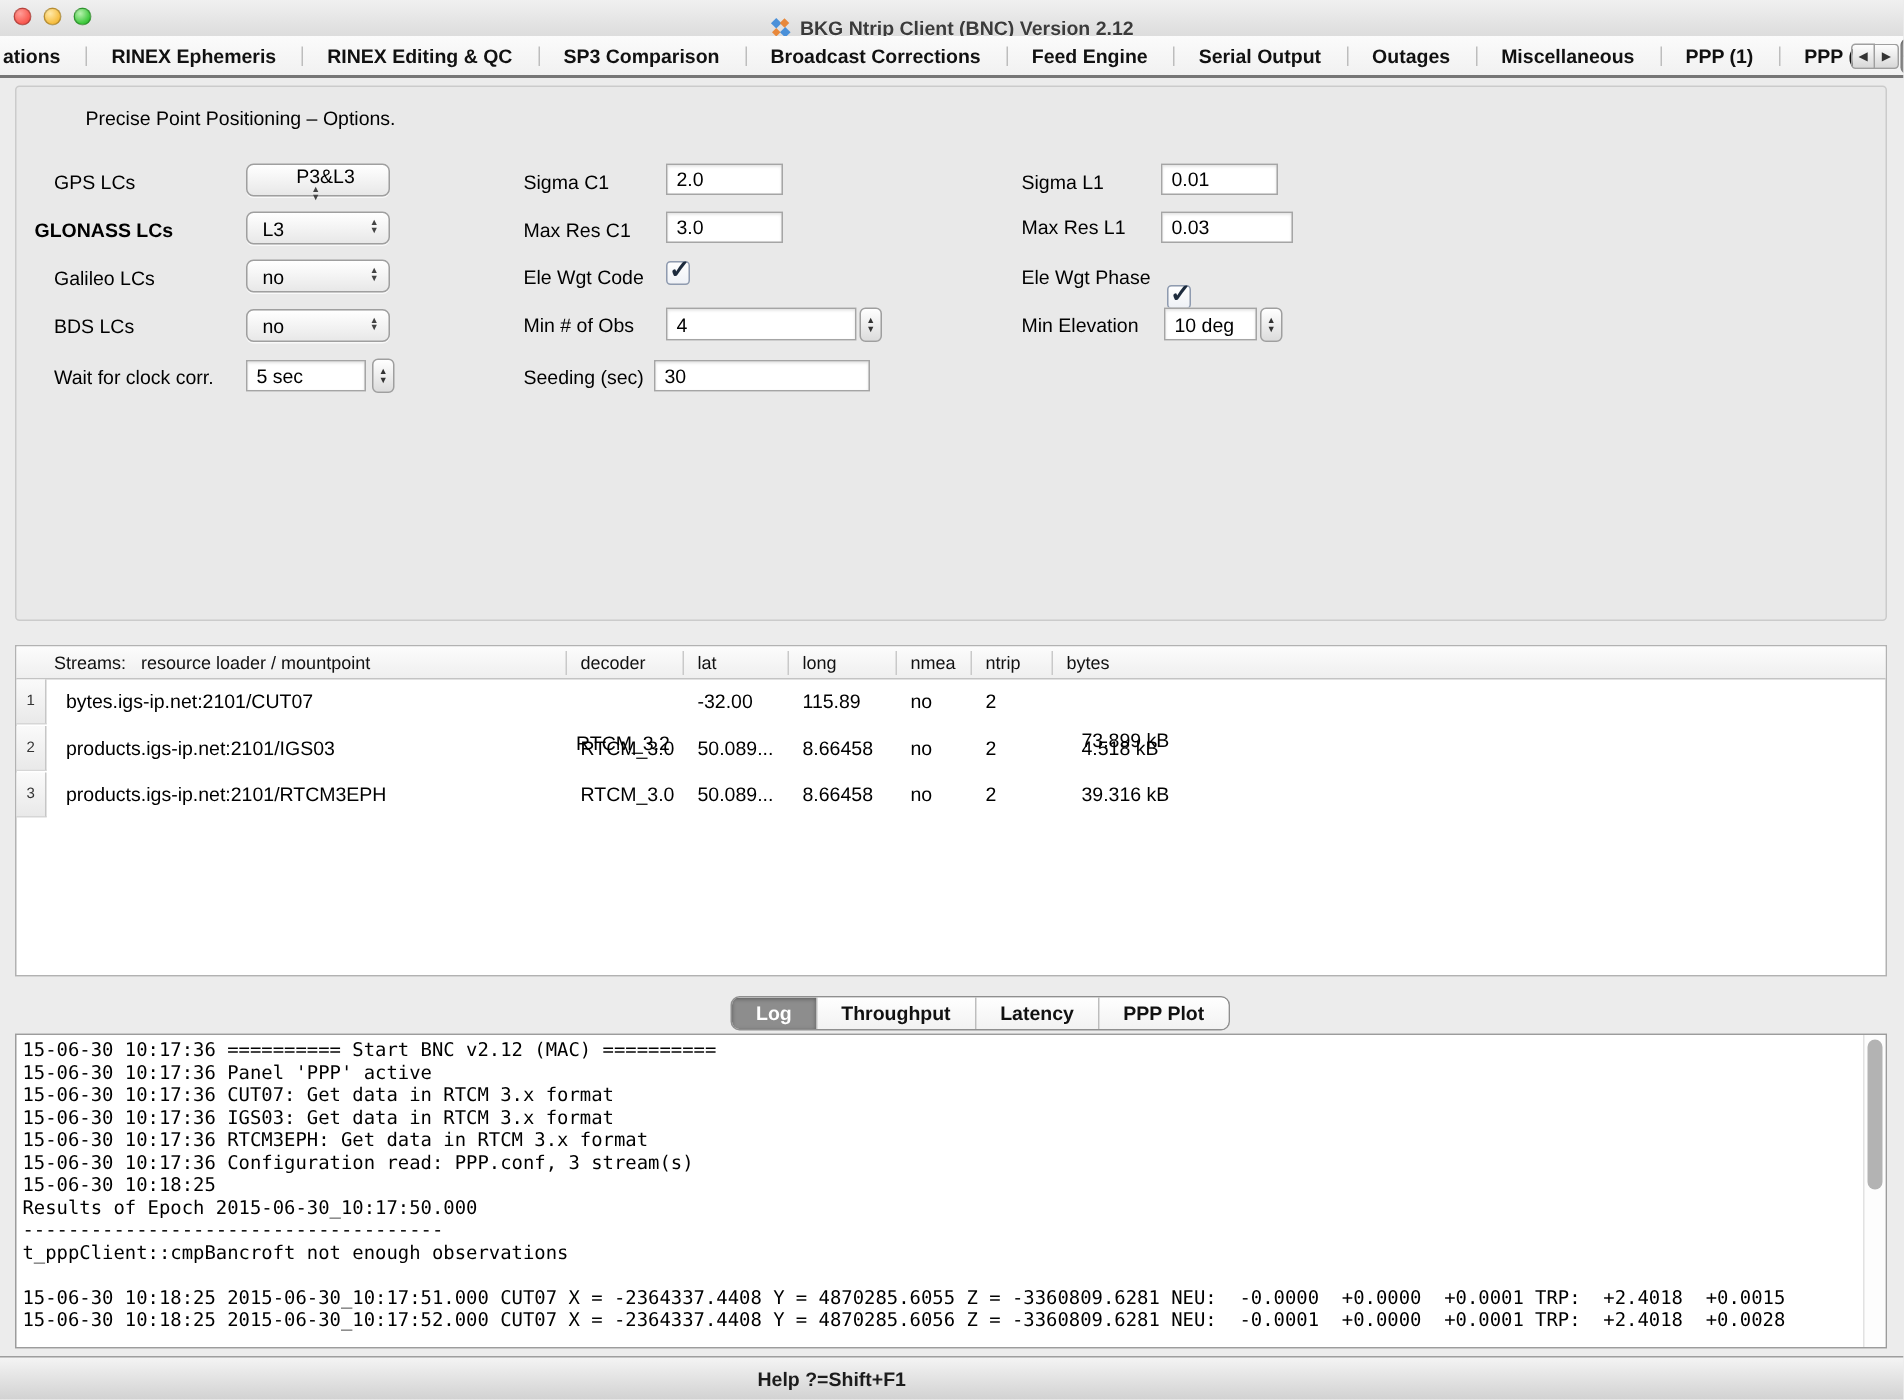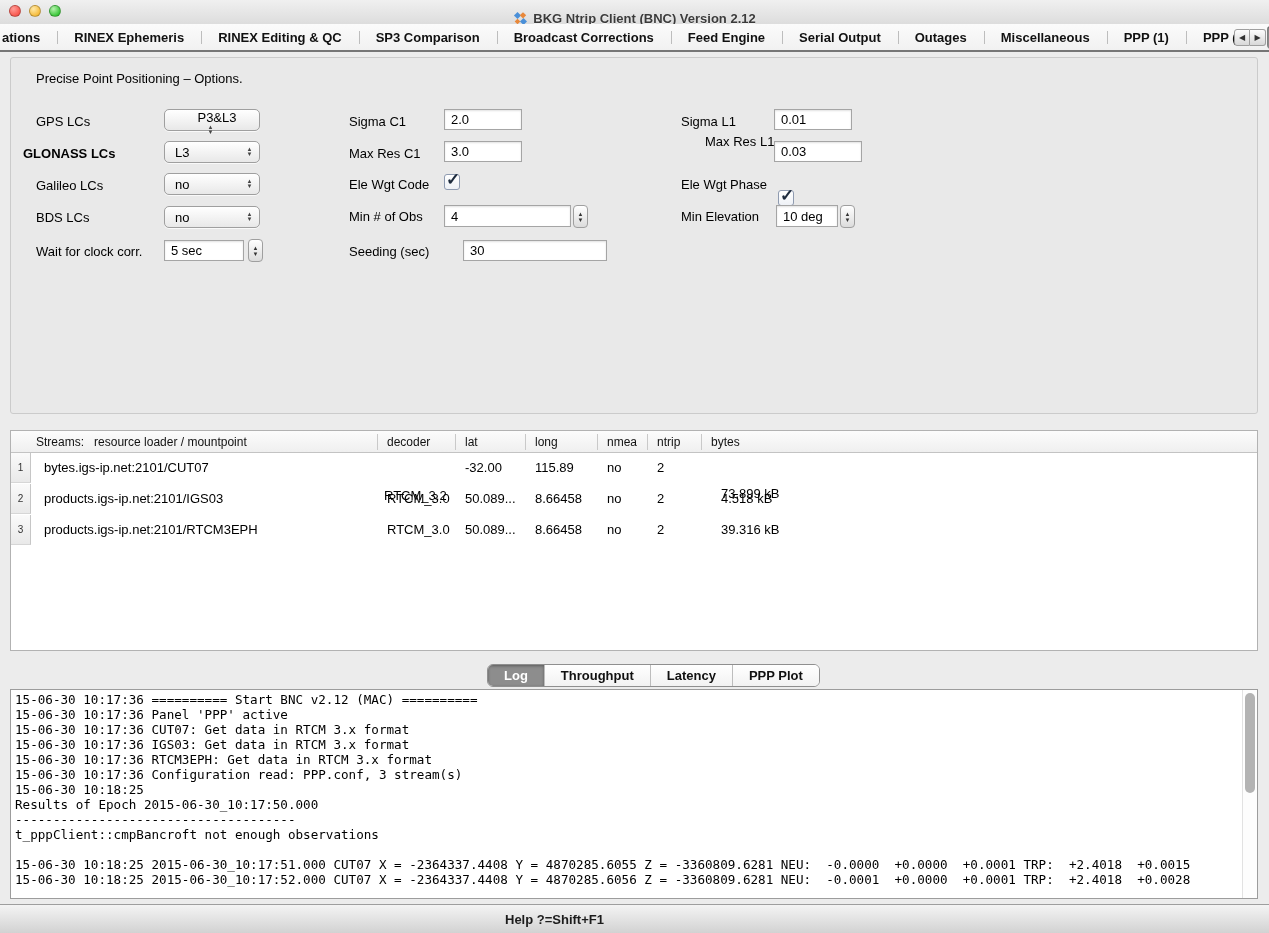--- a/index.html
+++ b/index.html
@@ -33,21 +33,21 @@
   .tab-arrow { width:16px; height:17px; background:linear-gradient(#fdfdfd,#d8d8d8); border:1px solid #9f9f9f;
     font-size:8px; color:#333; display:flex; align-items:center; justify-content:center; }
   .tab-arrow.left { border-radius:3px 0 0 3px; }
   .tab-arrow.right { border-radius:0 3px 3px 0; border-left:none; }
 
   
   .options-panel { position:absolute; left:10px; top:57px; width:1248px; height:357px;
     background:#e9e9e9; border:1px solid #cbcbcb; border-radius:3px; }
   .abs { position:absolute; }
   .flabel { font-size:13px; color:#000; white-space:nowrap; }
-  .heading { font-size:13px; }
+  .heading { font-size:13px;margin-left:21px; }
 
   .dropdown { width:96px; height:22px; background:linear-gradient(#ffffff,#e8e8e8);
     border:1px solid #9f9f9f; border-radius:5px; display:flex; align-items:center;
     box-shadow:0 1px 0 rgba(255,255,255,.7); }
   .dropdown .dval { flex:1; padding-left:10px; font-size:13px; }
   .dd-arrows { width:16px; display:flex; flex-direction:column; align-items:center; justify-content:center; line-height:5px; font-size:6px; color:#444; padding-right:3px; }
 
   .tfield { height:21px; background:#fff; border:1px solid #a5a5a5; font-family:"Liberation Sans",sans-serif;
     font-size:13px; padding:0 0 0 6px; box-shadow:inset 0 1px 2px rgba(0,0,0,.12); }
   input.tfield { outline:none; }
@@ -191,26 +191,26 @@
       </div>
 
     <div class="abs flabel" style="left:338px; top:151px;">Min # of Obs</div>
     <input class="abs tfield" style="left: 433px; top: 147px; width: 127px; height: 22px;" value="4">
     <div class="abs stepper" style="left:562px; top:147px;">
         <span>▲</span>
         <span>▼</span>
       </div>
 
     <div class="abs flabel" style="left:338px; top:186px;">Seeding (sec)</div>
-    <input class="abs tfield" style="left: 452px; top: 182px; width: 144px;" value="30">
+    <input class="abs tfield" style="left: 425px; top: 182px; width: 144px;" value="30">
 
     <div class="abs flabel" style="left:670px; top:56px;">Sigma L1</div>
     <input class="abs tfield" style="left: 763px; top: 51px; width: 78px;" value="0.01">
 
-    <div class="abs flabel" style="left:670px; top:76px;margin-left:24px;">Max Res L1</div>
+    <div class="abs flabel" style="left:670px; top:86px;">Max Res L1</div>
     <input class="abs tfield" style="left: 763px; top: 83px; width: 88px;" value="0.03">
 
     <div class="abs flabel" style="left:670px; top:119px;">Ele Wgt Phase</div>
     <div class="abs checkbox" style="left:767px; top:116px;">
         <span class="mark">✓</span>
       </div>
 
     <div class="abs flabel" style="left:670px; top:151px;">Min Elevation</div>
     <input class="abs tfield" style="left: 765px; top: 147px; width: 62px; height: 22px;" value="10 deg">
     <div class="abs stepper" style="left:829px; top:147px;">

